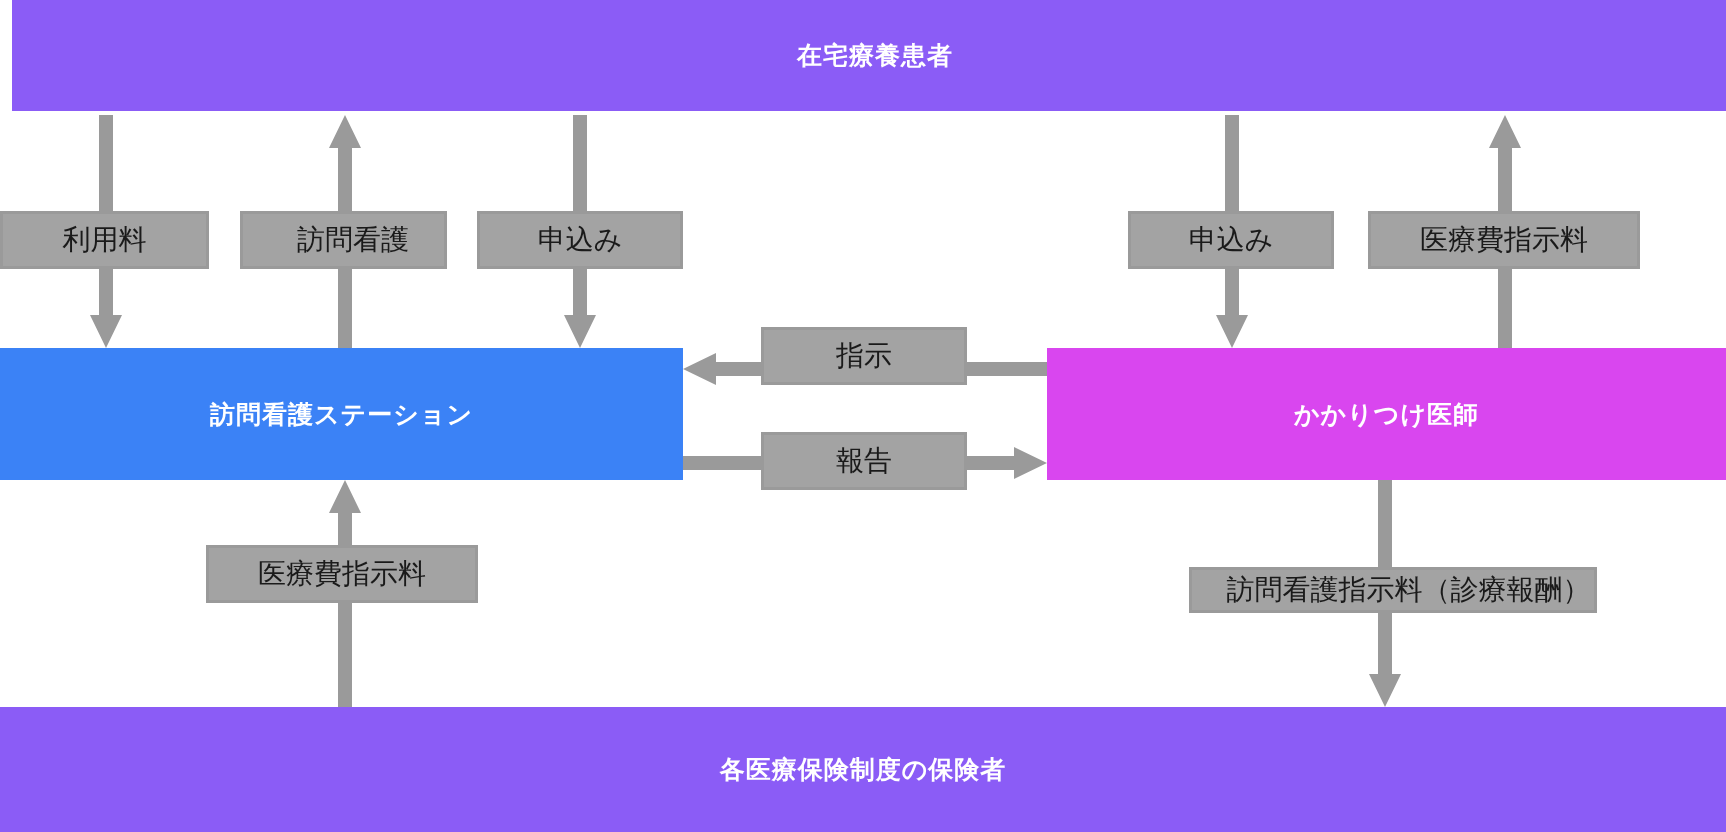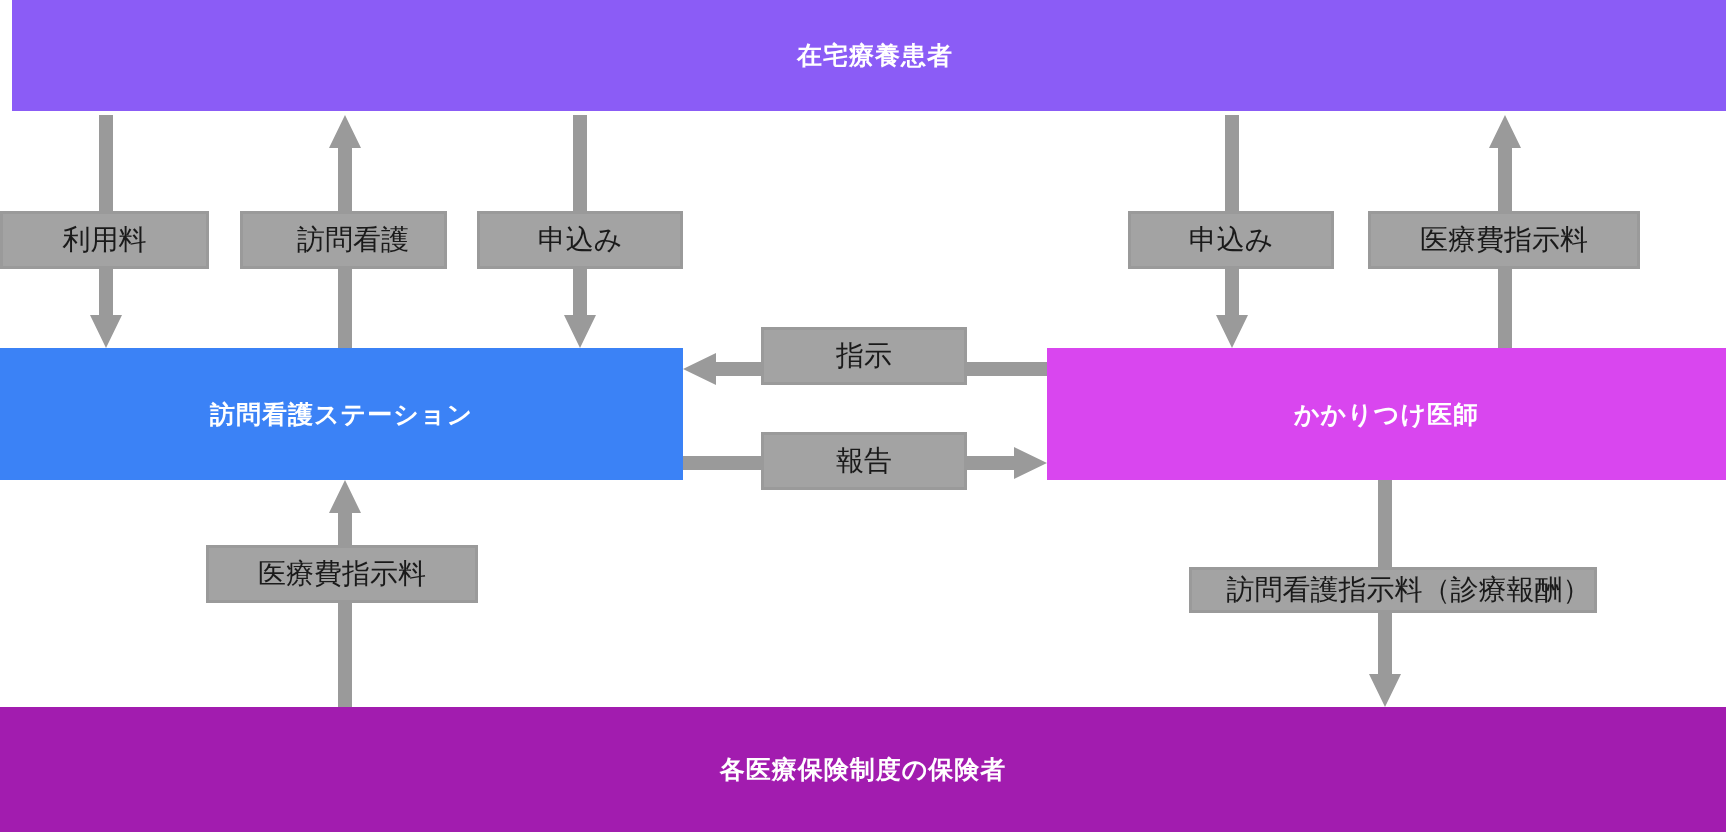--- a/index.html
+++ b/index.html
@@ -41,21 +41,21 @@
     background: #3b82f6;
     font-size: 25px;
   }
   #band-doctor {
     left: 1047px; top: 348px; width: 679px; height: 132px;
     background: #d946ef;
     font-size: 25px;
   }
   #band-insurer {
     left: 0; top: 707px; width: 1726px; height: 125px;
-    background: #a21caf;
+    background: #8b5cf6;
     font-size: 25px;
   }
 
   
   .arrow {
     position: absolute;
   }
   .arrow svg {
     display: block;
   }

